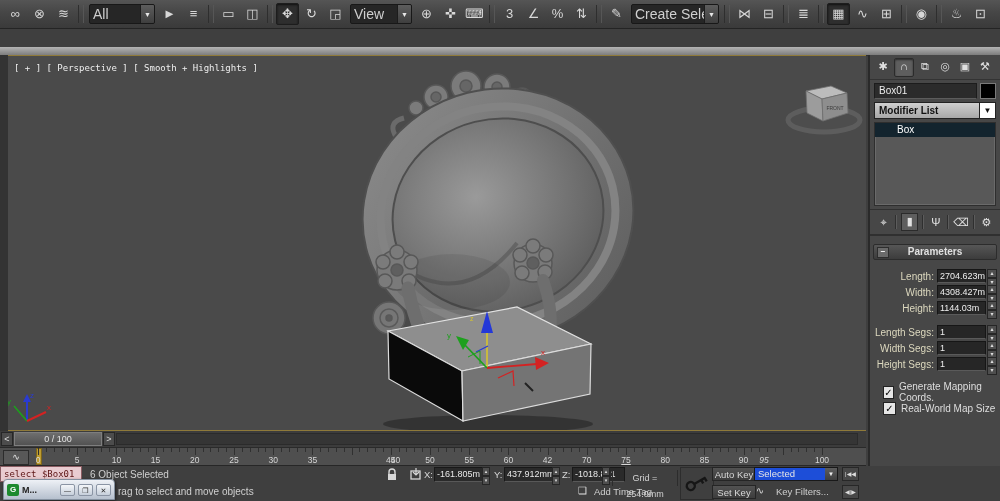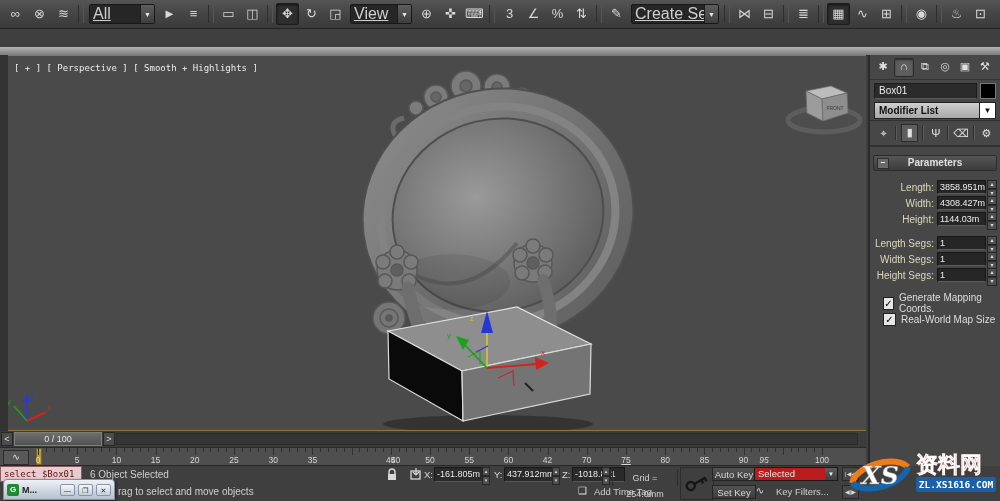--- a/index.html
+++ b/index.html
@@ -7,21 +7,21 @@
        font-family:"Liberation Sans",sans-serif;color:#d4d4d4;-webkit-user-select:none;}
   
   #main-toolbar{position:absolute;left:0;top:0;width:1000px;height:29px;
      background:linear-gradient(#555 0%,#464646 45%,#3a3a3a 100%);
      border-bottom:1px solid #242424;display:flex;align-items:center;padding-left:4px;box-sizing:border-box;gap:1px;}
   .tb-btn{width:23px;height:22px;line-height:22px;text-align:center;font-size:13px;color:#d8d8d8;
      border-radius:2px;flex:0 0 auto;cursor:default;}
   .tb-btn.pressed{background:#2e2e2e;border:1px solid #1d1d1d;box-shadow:inset 0 1px 2px #111;width:21px;height:20px;line-height:20px;}
   .tb-sep{width:6px;height:18px;flex:0 0 auto;border-left:1px solid #2e2e2e;border-right:1px solid #565656;margin:0 2px;box-sizing:border-box;}
   .tb-dd{height:18px;background:#262626;border:1px solid #181818;border-radius:2px;display:flex;align-items:center;flex:0 0 auto;margin:0 2px;overflow:hidden;}
-  .tb-dd-val{flex:1;font-size:16px;color:#cfcfcf;padding:0 3px;white-space:nowrap;overflow:hidden;text-decoration:underline;}
+  .tb-dd-val{flex:1;font-size:14px;color:#cfcfcf;padding:0 3px;white-space:nowrap;overflow:hidden;}
   .tb-dd-arrow{width:13px;height:100%;background:linear-gradient(#5d5d5d,#3f3f3f);color:#e8e8e8;font-size:7px;
      display:flex;align-items:center;justify-content:center;border-left:1px solid #1c1c1c;}
   
   #ribbon-tabs{position:absolute;left:0;top:29px;width:1000px;height:18px;background:#313131;border-bottom:1px solid #232323;
      display:flex;align-items:flex-end;padding-left:40px;box-sizing:border-box;gap:26px;}
   .rtab{font-size:11px;font-weight:bold;color:#cfcfcf;padding:2px 14px 2px 14px;cursor:default;}
   .rtab.active{background:#c9c9c9;color:#1d1d1d;border-radius:3px 3px 0 0;}
   #ribbon-chevron{width:20px;height:11px;margin-bottom:3px;background:linear-gradient(#6a6a6a,#454545);border:1px solid #2a2a2a;
      border-radius:3px;color:#e6e6e6;font-size:7px;line-height:10px;text-align:center;}
   #ribbon-strip{position:absolute;left:0;top:47px;width:1000px;height:8px;
@@ -94,21 +94,21 @@
   .coord-label{top:3px;font-size:9.5px;color:#d8d8d8;}
   .coord-field{position:absolute;top:1px;width:47px;height:13px;background:#2a2a2a;border:1px solid #191919;border-bottom-color:#585858;
      color:#e8e8e8;font-size:9px;line-height:13px;padding:0 2px;overflow:hidden;white-space:nowrap;}
   .coord-spin{position:absolute;top:1px;width:8px;height:15px;display:flex;flex-direction:column;}
   .coord-spin i{flex:1;font-style:normal;font-size:5px;line-height:7px;text-align:center;color:#ddd;background:#4e4e4e;border:1px solid #262626;}
   #grid-panel{position:absolute;left:612px;top:4px;width:64px;height:16px;border-left:1px solid #2c2c2c;border-right:1px solid #2c2c2c;
      font-size:9px;color:#d2d2d2;line-height:16px;text-align:center;}
   #setkey-big{position:absolute;left:680px;top:1px;width:32px;height:31px;background:#3f3f3f;border:1px solid #2d2d2d;}
   .sb-btn{position:absolute;width:44px;height:14px;background:linear-gradient(#525252,#3d3d3d);border:1px solid #252525;
      color:#d8d8d8;font-size:9.5px;line-height:13px;text-align:center;box-sizing:border-box;}
-  #selected-dd{position:absolute;left:754px;top:1px;width:84px;height:14px;background:#b91c1c;border:1px solid #191919;display:flex;box-sizing:border-box;}
+  #selected-dd{position:absolute;left:754px;top:1px;width:84px;height:14px;background:#1d4ed8;border:1px solid #191919;display:flex;box-sizing:border-box;}
   #selected-dd span.v{flex:1;font-size:9.5px;color:#e6e6e6;line-height:12px;padding-left:3px;}
   #selected-dd span.a{width:12px;background:linear-gradient(#5d5d5d,#3f3f3f);color:#eee;font-size:6px;line-height:12px;text-align:center;}
   #keyfilters{position:absolute;left:776px;top:20px;font-size:9.5px;color:#cfcfcf;}
   .transport{position:absolute;left:842px;width:17px;height:14px;background:#484848;border:1px solid #272727;
      color:#ddd;font-size:6px;line-height:12px;text-align:center;box-sizing:border-box;}
   #prompt-line{position:absolute;left:118px;top:20px;font-size:10px;color:#cfcfcf;}
   #timetag-ico{position:absolute;left:578px;top:18px;width:13px;height:13px;color:#ddd;font-size:10px;line-height:13px;}
   #add-time-tag{position:absolute;left:594px;top:20px;font-size:9.5px;color:#cfcfcf;}
   #curvekey-ico{position:absolute;left:752px;top:18px;width:16px;height:14px;color:#ddd;font-size:10px;text-align:center;line-height:14px;}
   
@@ -296,40 +296,43 @@
         <div class="cp-tab">⚒</div>
       </div>
     <div id="cp-name-row">
       <div id="object-name-field">Box01</div>
       <div id="object-color-swatch"></div>
     </div>
     <div id="modifier-list-row">
       <div id="modifier-list-label">Modifier List</div>
       <div id="modifier-list-arrow">▼</div>
     </div>
+    <div id="modifier-stack">
+      <div class="stack-row">Box</div>
+    </div>
     <div id="stack-toolbar">
         <div class="st-btn">⌖</div>
         <span class="st-sep"></span>
         <div class="st-btn pressed">▮</div>
         <span class="st-sep"></span>
         <div class="st-btn">Ψ</div>
         <span class="st-sep"></span>
         <div class="st-btn">⌫</div>
         <span class="st-sep"></span>
         <div class="st-btn">⚙</div>
       </div>
     <div id="params-rollout">
       <div id="params-header">
         <div id="params-minus">−</div>
         <span>Parameters</span>
       </div>
       <div id="parameters-rows">
           <div class="p-row">
             <span class="p-label">Length:</span>
-            <span class="p-val">3858.951m</span>
+            <span class="p-val">2704.623m</span>
             <span class="p-spin">
               <i>▴</i>
               <i>▾</i>
             </span>
           </div>
           <div class="p-row">
             <span class="p-label">Width:</span>
             <span class="p-val">4308.427m</span>
             <span class="p-spin">
               <i>▴</i>
@@ -577,26 +580,14 @@
   </div>
 
   <div id="mini-window">
     <span class="g-ico">G</span>
     <span class="t">M...</span>
     <span class="mw-btn">—</span>
     <span class="mw-btn">❐</span>
     <span class="mw-btn">✕</span>
   </div>
 
-  <div id="watermark">
-    <svg width="150" height="60" viewBox="0 0 150 60">
-      <g transform="rotate(-16 32 34)">
-        <path d="M 3,34 A 30,16 0 0 1 61,34" fill="none" stroke="#ee7d18" stroke-width="6"></path>
-        <path d="M 61,34 A 30,16 0 0 1 3,34" fill="none" stroke="#1565ad" stroke-width="6"></path>
-      </g>
-      <text x="32" y="43" text-anchor="middle" font-family="DejaVu Serif, serif" font-style="italic" font-weight="bold" font-size="25" fill="#ffffff" stroke="#9a9a9a" stroke-width="0.5">XS</text>
-      <text x="68" y="31" font-size="22" font-weight="bold" fill="#d0281e" stroke="#ffffff" stroke-width="0.6">资料网</text>
-      <rect x="68" y="36" width="80" height="15" rx="2" fill="#1b5fa8"></rect>
-      <text x="108" y="47" text-anchor="middle" font-family="DejaVu Sans Mono, monospace" font-size="9.5" font-weight="bold" fill="#ffffff">ZL.XS1616.COM</text>
-    </svg>
-  </div>
 
 </div>
 
 </body></html>

